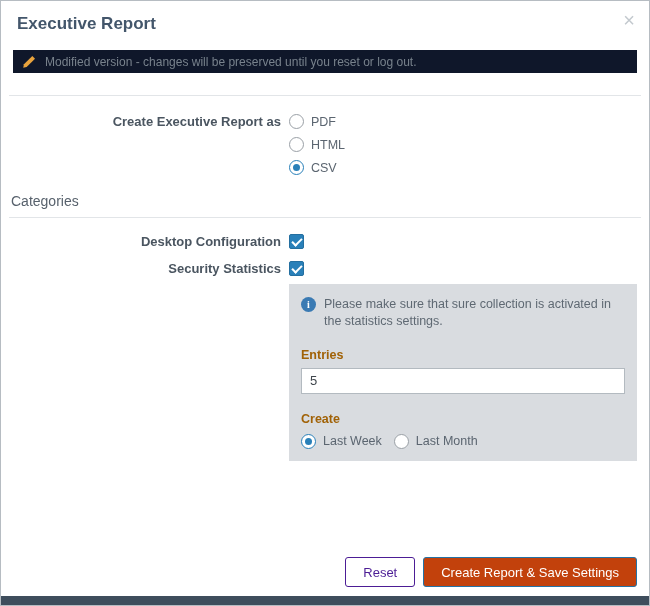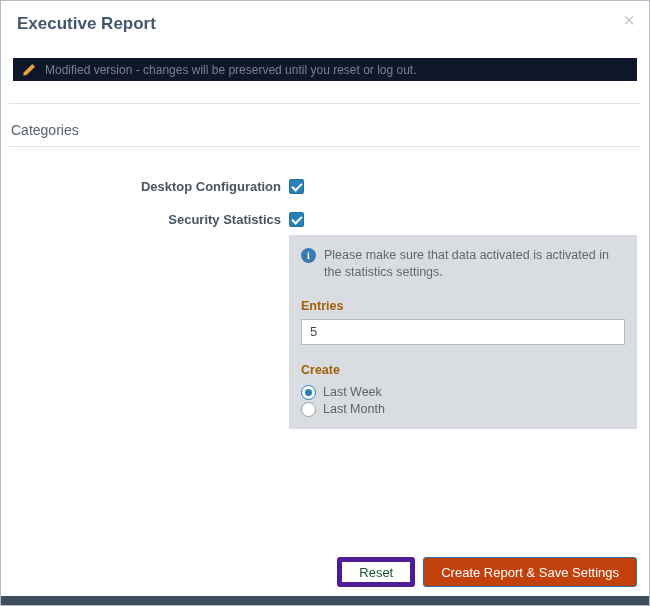--- a/index.html
+++ b/index.html
@@ -1,50 +1,50 @@
 <!DOCTYPE html>
 <html><head>
 <meta charset="utf-8">
 <style>
   *{box-sizing:border-box;margin:0;padding:0}
   html,body{background:#fff}
   body{font-family:"Liberation Sans",sans-serif;}
   .modal{width:650px;height:606px;border:1px solid #b6bcc2;background:#fff;display:flex;flex-direction:column;overflow:hidden}
-  .header{position:relative;padding:13px 16px 24px 16px;flex:none}
+  .header{position:relative;padding:13px 16px 16px 16px;flex:none}
   .title{font-size:17px;font-weight:600;color:#43566b}
   .close{position:absolute;top:9px;right:14px;font-size:20px;line-height:1;color:#c3c9ce;cursor:pointer}
   .notice{margin:0 12px;background:#0f172a;height:23px;display:flex;align-items:center;gap:9px;padding:0 9px;color:#78828c;font-size:12px;flex:none}
   .pencil{display:flex;align-items:center}
   .divider{border:0;border-top:1px solid #e2e5e8;margin:0 8px;flex:none}
   .d1{margin-top:22px}
   .d2{margin-top:8px}
   .report-row{padding-top:18px;display:flex;align-items:flex-start;flex:none}
   .label-col{width:280px;flex:none;text-align:right;font-size:13px;font-weight:600;color:#4a5560;line-height:15px}
   .radio-col{margin-left:8px;display:flex;flex-direction:column;gap:8px}
   .opt{display:flex;align-items:center;gap:7px;font-size:12.5px;color:#5b6570;cursor:pointer}
   .section-heading{margin:18px 0 0 10px;font-size:14px;color:#57616c;flex:none}
   .check-row{display:flex;align-items:center;flex:none}
-  .cr1{margin-top:32px}
-  .cr2{margin-top:18px}
+  .cr1{margin-top:16px}
+  .cr2{margin-top:12px}
   .check-row .control{margin-left:8px;display:flex;align-items:center}
   input[type=checkbox]{appearance:none;-webkit-appearance:none;width:15px;height:15px;border:1px solid #8e959b;border-radius:2px;background:#fff;cursor:pointer;flex:none}
   input[type=checkbox]:checked{background:#2980b9;border-color:#246fa0}
   input[type=checkbox]:checked::after{content:"";display:block;width:4px;height:8px;border:solid #fff;border-width:0 2px 2px 0;transform:rotate(45deg);margin:1px auto 0 auto}
   input[type=radio]{appearance:none;-webkit-appearance:none;width:15px;height:15px;border:1px solid #9aa0a6;border-radius:50%;background:#fff;cursor:pointer;flex:none}
   input[type=radio]:checked{border-color:#2980b9}
   input[type=radio]:checked::after{content:"";display:block;width:7px;height:7px;border-radius:50%;background:#2980b9;margin:3px auto}
   .panel{margin:8px 12px 0 288px;background:#d9dce0;padding:12px;flex:none}
   .info-row{display:flex;gap:8px;font-size:12.5px;color:#5f6973;line-height:1.35}
   .info-icon{flex:none;width:15px;height:15px;border-radius:50%;background:#3a7ab3;color:#fff;font-size:10px;font-weight:700;text-align:center;line-height:15px;font-family:"Liberation Serif",serif;margin-top:1px}
   .field-label{font-weight:700;font-size:12.5px;color:#a16207;margin-top:18px}
   .entries-input{margin-top:6px;width:100%;height:26px;border:1px solid #b3bac0;padding:0 8px;font-size:13px;color:#3f464d;background:#fff}
-  .panel-opts{margin-top:8px;display:flex;flex-direction:column;gap:2px}
+  .panel-opts{margin-top:8px;display:flex;flex-direction:row;gap:12px}
   .footer{margin-top:auto;display:flex;justify-content:flex-end;gap:8px;padding:0 12px 9px 12px;flex:none}
   .btn{height:30px;border-radius:3px;font-size:13px;padding:0 17px;cursor:pointer;font-family:"Liberation Sans",sans-serif}
-  .btn-reset{background:#fff;border:5px solid #4c1d95;color:#14532d}
+  .btn-reset{background:#fff;border:1px solid #4c1d95;color:#4c1d95}
   .btn-primary{background:#c2410c;border:1px solid #2472a4;color:#fff}
   .bottom-bar{height:9px;background:#3e4d5c;flex:none}
 </style>
 </head>
 <body>
 
 <div class="modal">
 
   <div class="header">
     <div class="title">Executive Report</div>
@@ -55,20 +55,37 @@
     <span class="pencil">
       <svg width="14" height="14" viewBox="0 0 16 16">
           <path fill="#e8a33d" d="M11.8 1.1l3.1 3.1-9.6 9.6-3.9.8.8-3.9z"></path>
         </svg>
     </span>
     <span>Modified version - changes will be preserved until you reset or log out.</span>
   </div>
 
   <hr class="divider d1">
 
+  <div class="report-row">
+    <div class="label-col">Create Executive Report as</div>
+    <div class="radio-col">
+      <label class="opt">
+        <input type="radio" name="format" style="">
+        <span>PDF</span>
+      </label>
+      <label class="opt">
+        <input type="radio" name="format" style="">
+        <span>HTML</span>
+      </label>
+      <label class="opt">
+        <input type="radio" name="format" checked="" style="">
+        <span>CSV</span>
+      </label>
+    </div>
+  </div>
 
   <div class="section-heading">Categories</div>
   <hr class="divider d2">
 
   <div class="check-row cr1">
     <div class="label-col">Desktop Configuration</div>
     <div class="control">
       <input type="checkbox" checked="" style="">
     </div>
   </div>
@@ -76,21 +93,21 @@
   <div class="check-row cr2">
     <div class="label-col">Security Statistics</div>
     <div class="control">
       <input type="checkbox" checked="" style="">
     </div>
   </div>
 
   <div class="panel">
     <div class="info-row">
       <span class="info-icon">i</span>
-      <span>Please make sure that data activated is activated in the statistics settings.</span>
+      <span>Please make sure that sure collection is activated in the statistics settings.</span>
     </div>
 
     <div class="field-label">Entries</div>
     <input type="text" class="entries-input" value="5" style="">
 
     <div class="field-label">Create</div>
     <div class="panel-opts">
       <label class="opt">
         <input type="radio" name="period" checked="" style="">
         <span>Last Week</span>

